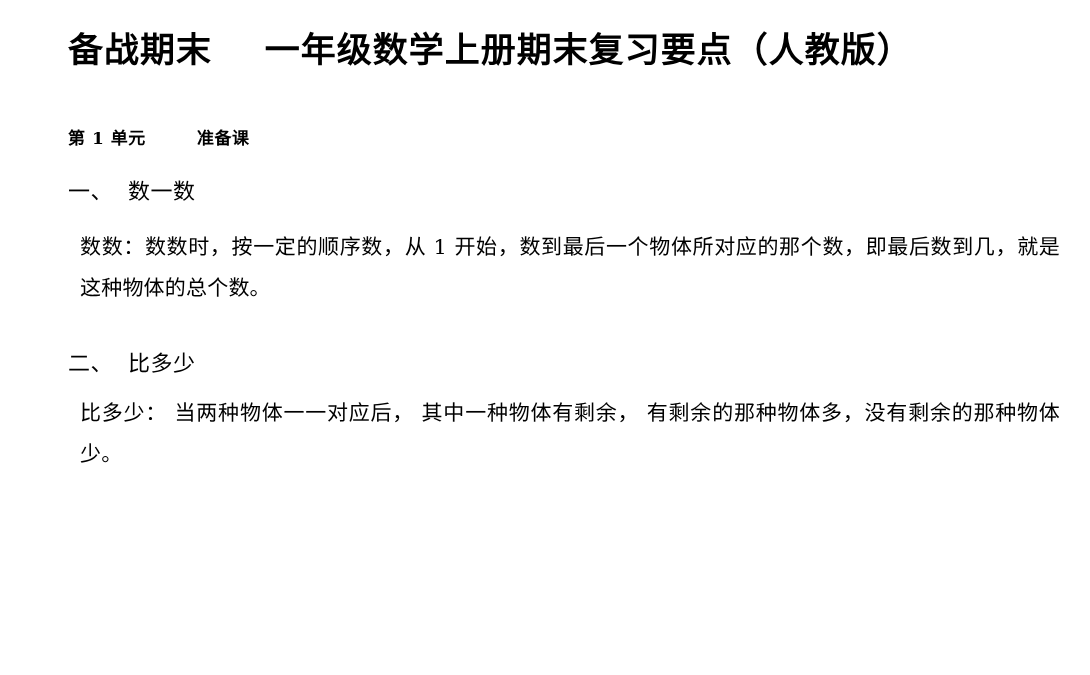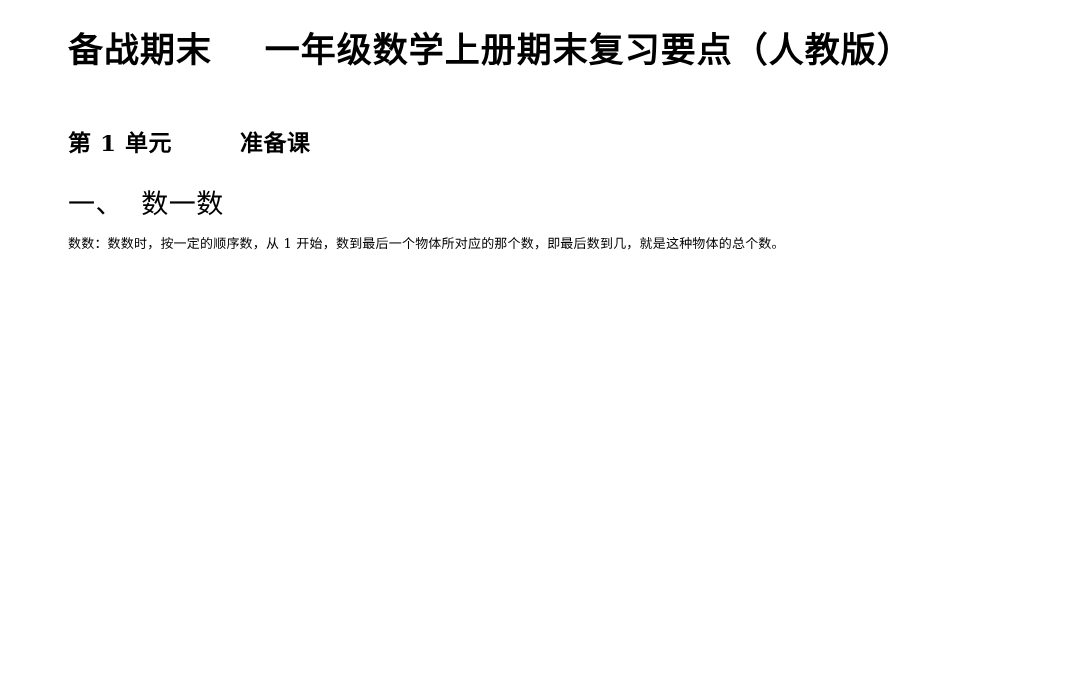--- a/index.html
+++ b/index.html
@@ -23,39 +23,39 @@
   }
   .doc-title {
     font-size: 35px;
     font-weight: bold;
     letter-spacing: 1px;
     line-height: 1.25;
     margin: 0;
     white-space: pre;
   }
   .unit-heading {
-    font-size: 23px;
+    font-size: 17px;
     font-weight: bold;
     margin: 0;
     padding-top: 52px;
     white-space: pre;
     letter-spacing: 0.5px;
   }
   .section-heading {
-    font-size: 27px;
+    font-size: 22px;
     font-weight: normal;
     margin: 0;
     padding-top: 24px;
     white-space: pre;
     letter-spacing: 0.5px;
   }
   .body-par {
-    font-size: 13px;
+    font-size: 21px;
     line-height: 1.95;
-    margin: 0;
+    margin: 12px;
     padding-top: 10px;
     letter-spacing: 0.2px;
     text-align: justify;
     text-justify: inter-ideograph;
   }
   .body-par.tight {
     padding-top: 4px;
   }
 </style>
 </head>
@@ -64,17 +64,19 @@
 <div class="page">
 
   <h1 class="doc-title">备战期末    一年级数学上册期末复习要点（人教版）</h1>
 
   <h2 class="unit-heading">第 1 单元        准备课</h2>
 
   <h3 class="section-heading">一、  数一数</h3>
 
   <p class="body-par">数数：数数时，按一定的顺序数，从 1 开始，数到最后一个物体所对应的那个数，即最后数到几，就是这种物体的总个数。</p>
 
+  <h3 class="section-heading">二、  比多少</h3>
 
 
+  <p class="body-par tight">比多少： 当两种物体一一对应后， 其中一种物体有剩余， 有剩余的那种物体多，没有剩余的那种物体少。</p>
 
 
 </div>
 
 </body></html>

